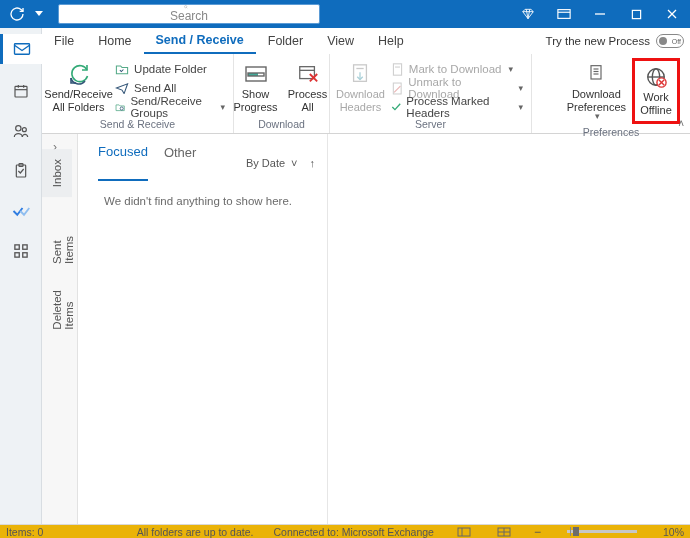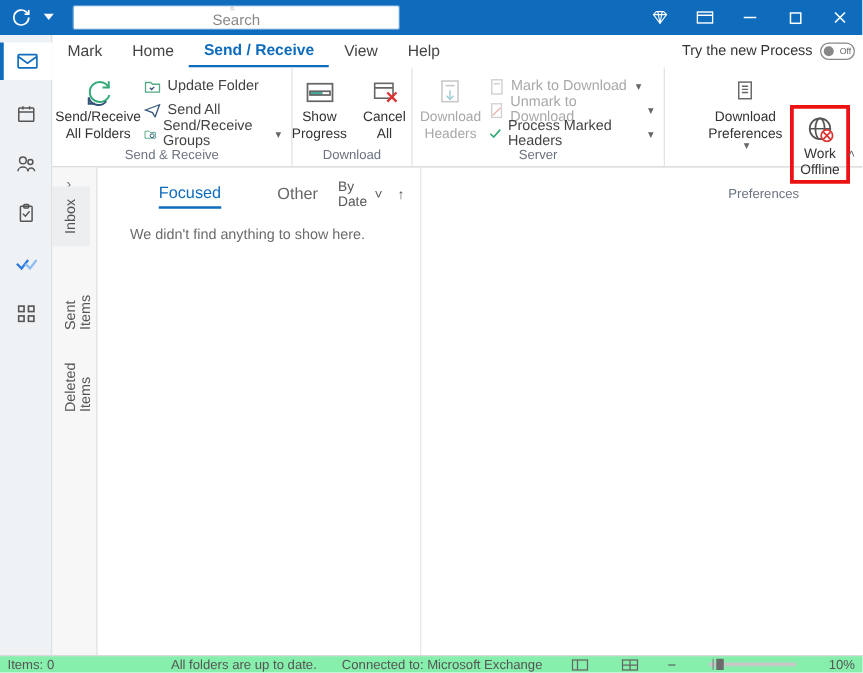--- a/index.html
+++ b/index.html
@@ -33,26 +33,26 @@
   .content { position:absolute; left:42px; top:134px; right:0; bottom:14px; display:flex; }
   .navpanel { width:36px; border-right:1px solid #e2e2e2; background:#f7f7f7; position:relative; }
   .navexp { position:absolute; top:6px; left:11px; color:#777; font-size:12px; }
   .vtabs { position:absolute; top:140px; left:0; width:36px; }
   .vtab { writing-mode: vertical-rl; transform: rotate(180deg); font-size:11.5px; color:#555; padding:10px 9px; cursor:default; }
   .vtab:nth-child(1){ position:absolute; top:-125px; left:0; background:#eceef0; }
   .vtab:nth-child(2){ position:absolute; top:-65px; left:0; }
   .vtab:nth-child(3){ position:absolute; top:6px; left:0; }
   .maillist { flex:0 0 250px; border-right:1px solid #e6e6e6; padding:10px 12px 0 20px; }
   .listtabs { display:flex; align-items:center; gap:16px; font-size:13px; }
-  .listtab { color:#666; padding-bottom:4px;margin-left:29px; }
+  .listtab { color:#666; padding-bottom:20px; }
   .listtab.active { color:#0F6CBD; border-bottom:2px solid #0F6CBD; }
   .sortbox { margin-left:auto; display:flex; align-items:center; gap:6px; font-size:11px; color:#555; }
   .emptymsg { font-size:11.5px; color:#6b6b6b; margin-top:14px; margin-left:6px; }
   .reading { flex:1; }
-  .status { position:absolute; left:0; right:0; bottom:0; height:14px; background:#86efac; border-top:1px solid #d9d9d9; display:flex; align-items:center; font-size:10.5px; color:#555; padding:0 6px; gap:20px;text-align:center; }
+  .status { position:absolute; left:0; right:0; bottom:0; height:14px; background:#eab308; border-top:1px solid #d9d9d9; display:flex; align-items:center; font-size:10.5px; color:#555; padding:0 6px; gap:20px;text-align:center; }
   .status .spacer { flex:1; }
   .status .viewbtn { width:20px; height:12px; display:flex; align-items:center; justify-content:center; }
   .zoomslider { width:70px; height:3px; background:#c7c7c7; position:relative; margin:0 6px; }
   .zoomslider::before { content:""; position:absolute; left:3px; top:-3px; width:1px; height:9px; background:#888;}
   .zoomslider .thumb { position:absolute; left:6px; top:-3px; width:6px; height:9px; background:#6b6b6b; }
   .redbox { border:3px solid #e11; }
   .collapse-caret { position:absolute; right:6px; bottom:4px; color:#666; font-size:10px; }
   .dd { font-size:9px; color:#666; margin-left:2px;}
 </style>
 </head>
@@ -151,23 +151,24 @@
     <svg width="14" height="14" viewBox="0 0 16 16" fill="none" stroke="#555" stroke-width="1.5">
         <rect x="1" y="1" width="5" height="5"></rect>
         <rect x="10" y="1" width="5" height="5"></rect>
         <rect x="1" y="10" width="5" height="5"></rect>
         <rect x="10" y="10" width="5" height="5"></rect>
       </svg>
   </div>
 </div>
 
 <div class="menubar" style="margin-left:42px;">
-  <div class="tab">Mark</div>
+  <div class="tab">File</div>
   <div class="tab">Home</div>
   <div class="tab active">Send / Receive</div>
+  <div class="tab">Folder</div>
   <div class="tab">View</div>
   <div class="tab">Help</div>
   <div class="trynew">
     <span>Try the new Process</span>
     <span class="toggle">
         <span>Off</span>
       </span>
   </div>
 </div>
 
@@ -229,21 +230,21 @@
       </div>
       <div class="rbtn-big">
         <div class="ic">
             <svg width="22" height="20" viewBox="0 0 24 20" fill="none" stroke="#666" stroke-width="1.4">
               <rect x="3" y="2" width="16" height="13"></rect>
               <line x1="3" y1="6" x2="19" y2="6"></line>
               <line stroke="#d33" stroke-width="2" x1="14" y1="10" x2="22" y2="18"></line>
               <line stroke="#d33" stroke-width="2" x1="22" y1="10" x2="14" y2="18"></line>
             </svg>
           </div>
-        <span style="white-space:pre-line;">Cancel
+        <span style="white-space:pre-line;">Process
 All</span>
       </div>
     </div>
     <div class="label">Download</div>
   </div>
 
   <div class="ribbon-group" style="width:202px;">
     <div class="groupbody">
       <div class="rbtn-big dis">
         <div class="ic">
@@ -294,21 +295,21 @@
               <rect x="6" y="2" width="12" height="16"></rect>
               <line x1="9" y1="6" x2="15" y2="6"></line>
               <line x1="9" y1="9" x2="15" y2="9"></line>
               <line x1="9" y1="12" x2="15" y2="12"></line>
             </svg>
           </div>
         <span style="white-space:pre-line;">Download
 Preferences</span>
           <span class="dd" style="margin-top:-2px;">▾</span>
       </div>
-      <div class="rbtn-big redbox" style="padding:2px 3px;margin-top:26px;">
+      <div class="rbtn-big redbox" style="padding:2px 3px;">
         <div class="ic">
             <svg width="24" height="22" viewBox="0 0 24 24" fill="none" stroke="#555" stroke-width="1.5">
               <circle cx="12" cy="12" r="9"></circle>
               <ellipse cx="12" cy="12" rx="4" ry="9"></ellipse>
               <line x1="3" y1="12" x2="21" y2="12"></line>
               <circle cx="18" cy="18" r="5" stroke="#d33" fill="#fff"></circle>
               <line x1="15" y1="15" x2="21" y2="21" stroke="#d33"></line>
               <line x1="21" y1="15" x2="15" y2="21" stroke="#d33"></line>
             </svg>
           </div>

